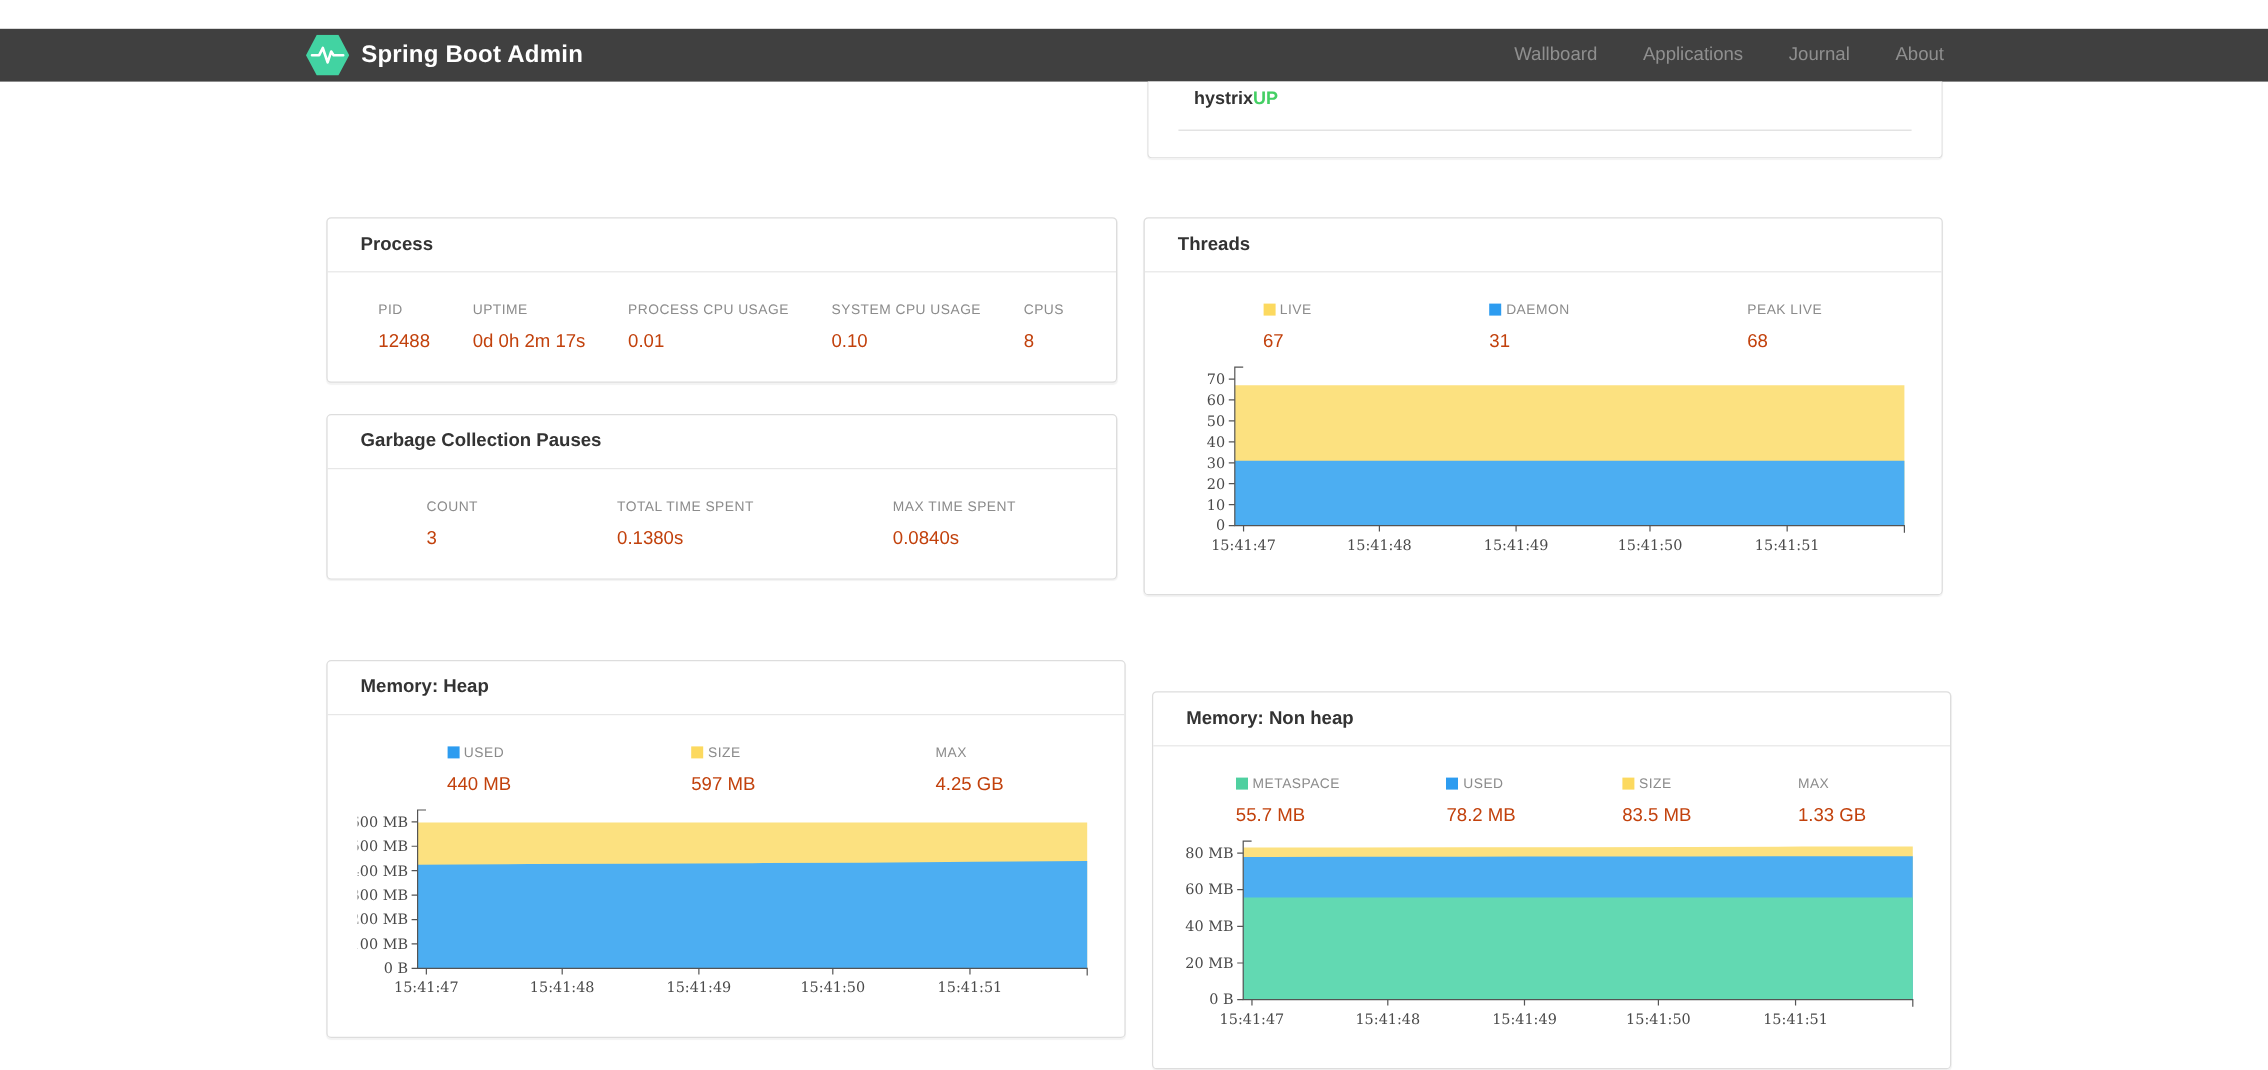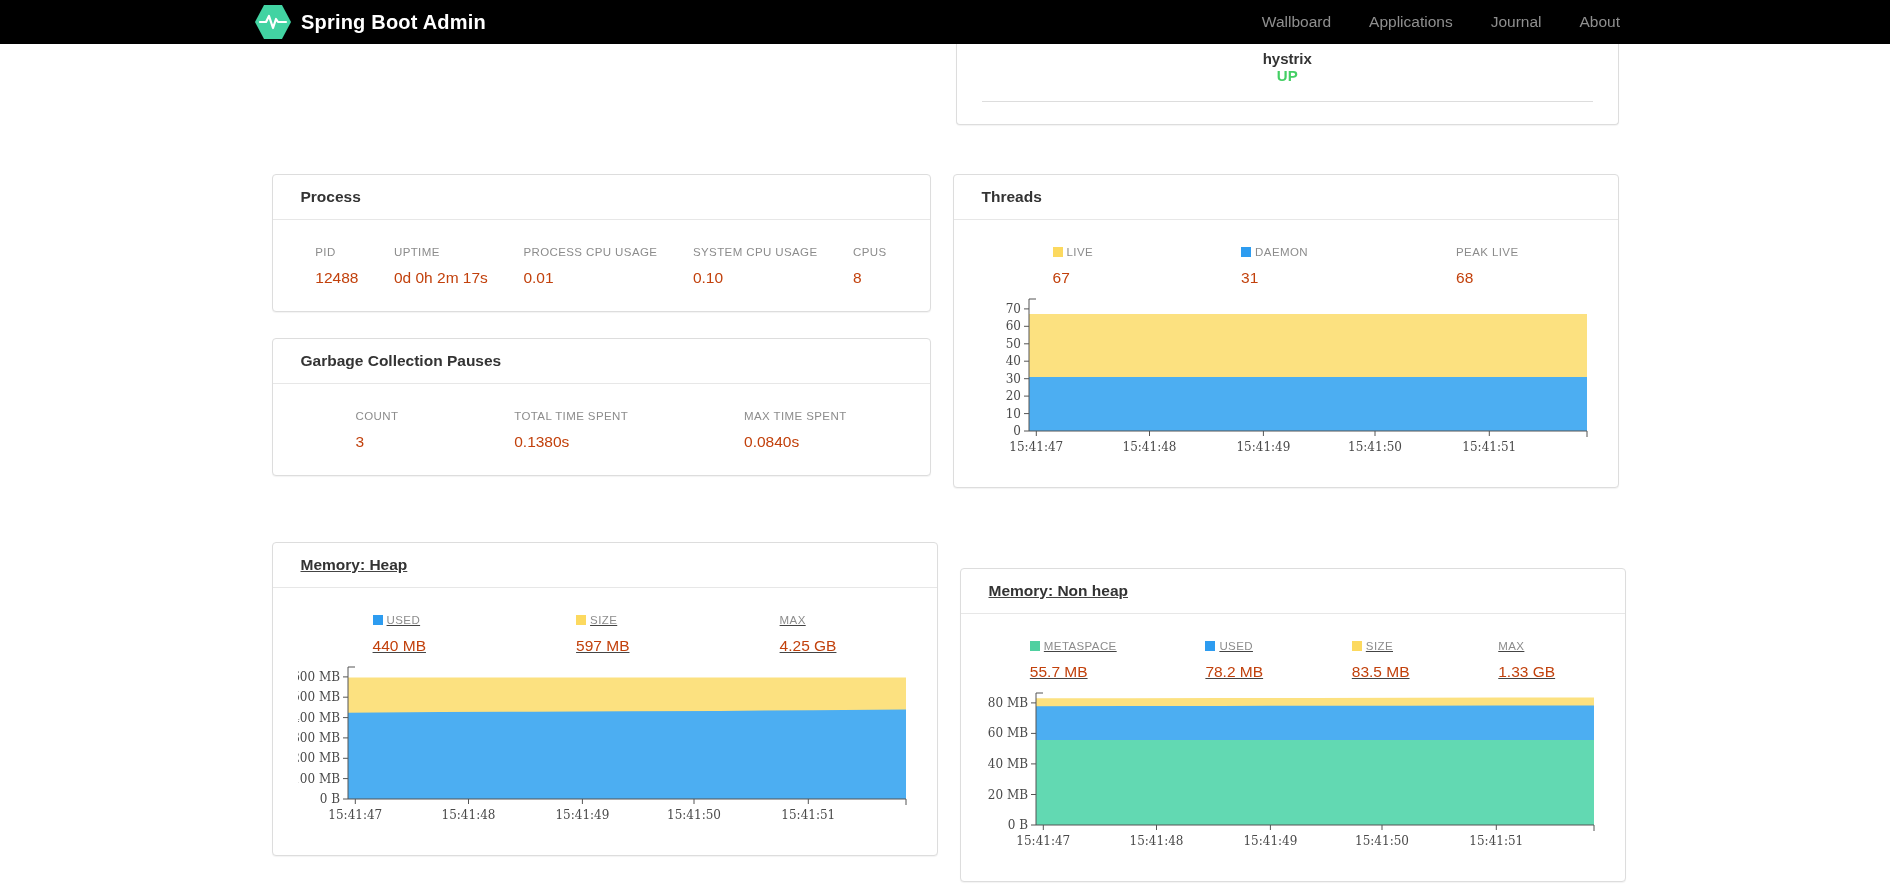--- a/index.html
+++ b/index.html
@@ -5,55 +5,56 @@
   * { box-sizing: border-box; }
   html,body { margin:0; padding:0; background:#fff; }
   body {
     font-family: "Liberation Sans", sans-serif;
     color:#444;
     width:1890px; height:892px; overflow:hidden;
   }
 
   
   .navbar {
-    height:44px; background:#000000;
+    height:44px; background:#404040;
     display:flex; align-items:center;
     padding:0 270px 0 255px;
+    margin-top:24px;
   }
   .brand { display:flex; align-items:center; cursor:pointer; }
   .brand-logo { width:36px; height:34px; margin-right:10px; }
   .brand-title { color:#fff; font-size:20px; font-weight:bold; letter-spacing:.2px; }
   .nav-links { margin-left:auto; display:flex; gap:38px; }
   .nav-link { color:#8f8f8f; font-size:15.5px; cursor:pointer; text-decoration:none; }
 
   
   .container { width:1347px; margin:0 auto; }
   .grid2 { display:grid; grid-template-columns:1fr 1fr; gap:22px; align-items:start; }
   .row-top { margin-bottom:49px; }
   .row-mid  {}
-  .row-bottom { margin-top:54px;text-decoration:underline; }
+  .row-bottom { margin-top:54px; }
 
   
   .card {
     background:#fff; border:1px solid #ddd; border-radius:4px;
     box-shadow:0 1px 1px rgba(0,0,0,.05);
   }
   .card-header {
     padding:13px 28px; font-size:15.5px; font-weight:bold; color:#333;
     border-bottom:1px solid #e7e7e7;
   }
   .card-body { padding:26px 25px 24px; }
   .card + .card { margin-top:26px; }
 
   
   .card-cut { border-top:none; border-radius:0 0 4px 4px; padding-bottom:22px; }
   .health-row {
     margin:0 25px; padding:6px 13px 17px;
     border-bottom:1px solid #ddd;
-    display:flex; justify-content:center; align-items:center;flex-direction:column;
+    display:flex; justify-content:flex-start; align-items:center;
   }
   .health-name { font-size:15px; font-weight:bold; color:#333; }
   .health-status { font-size:15px; font-weight:bold; }
 
   
   .metrics { display:flex; justify-content:space-around; text-align:left; }
   .metric {}
   .metric-label {
     font-size:11.5px; color:#8c8c8c; letter-spacing:.4px;
     margin-bottom:11px; white-space:nowrap;

